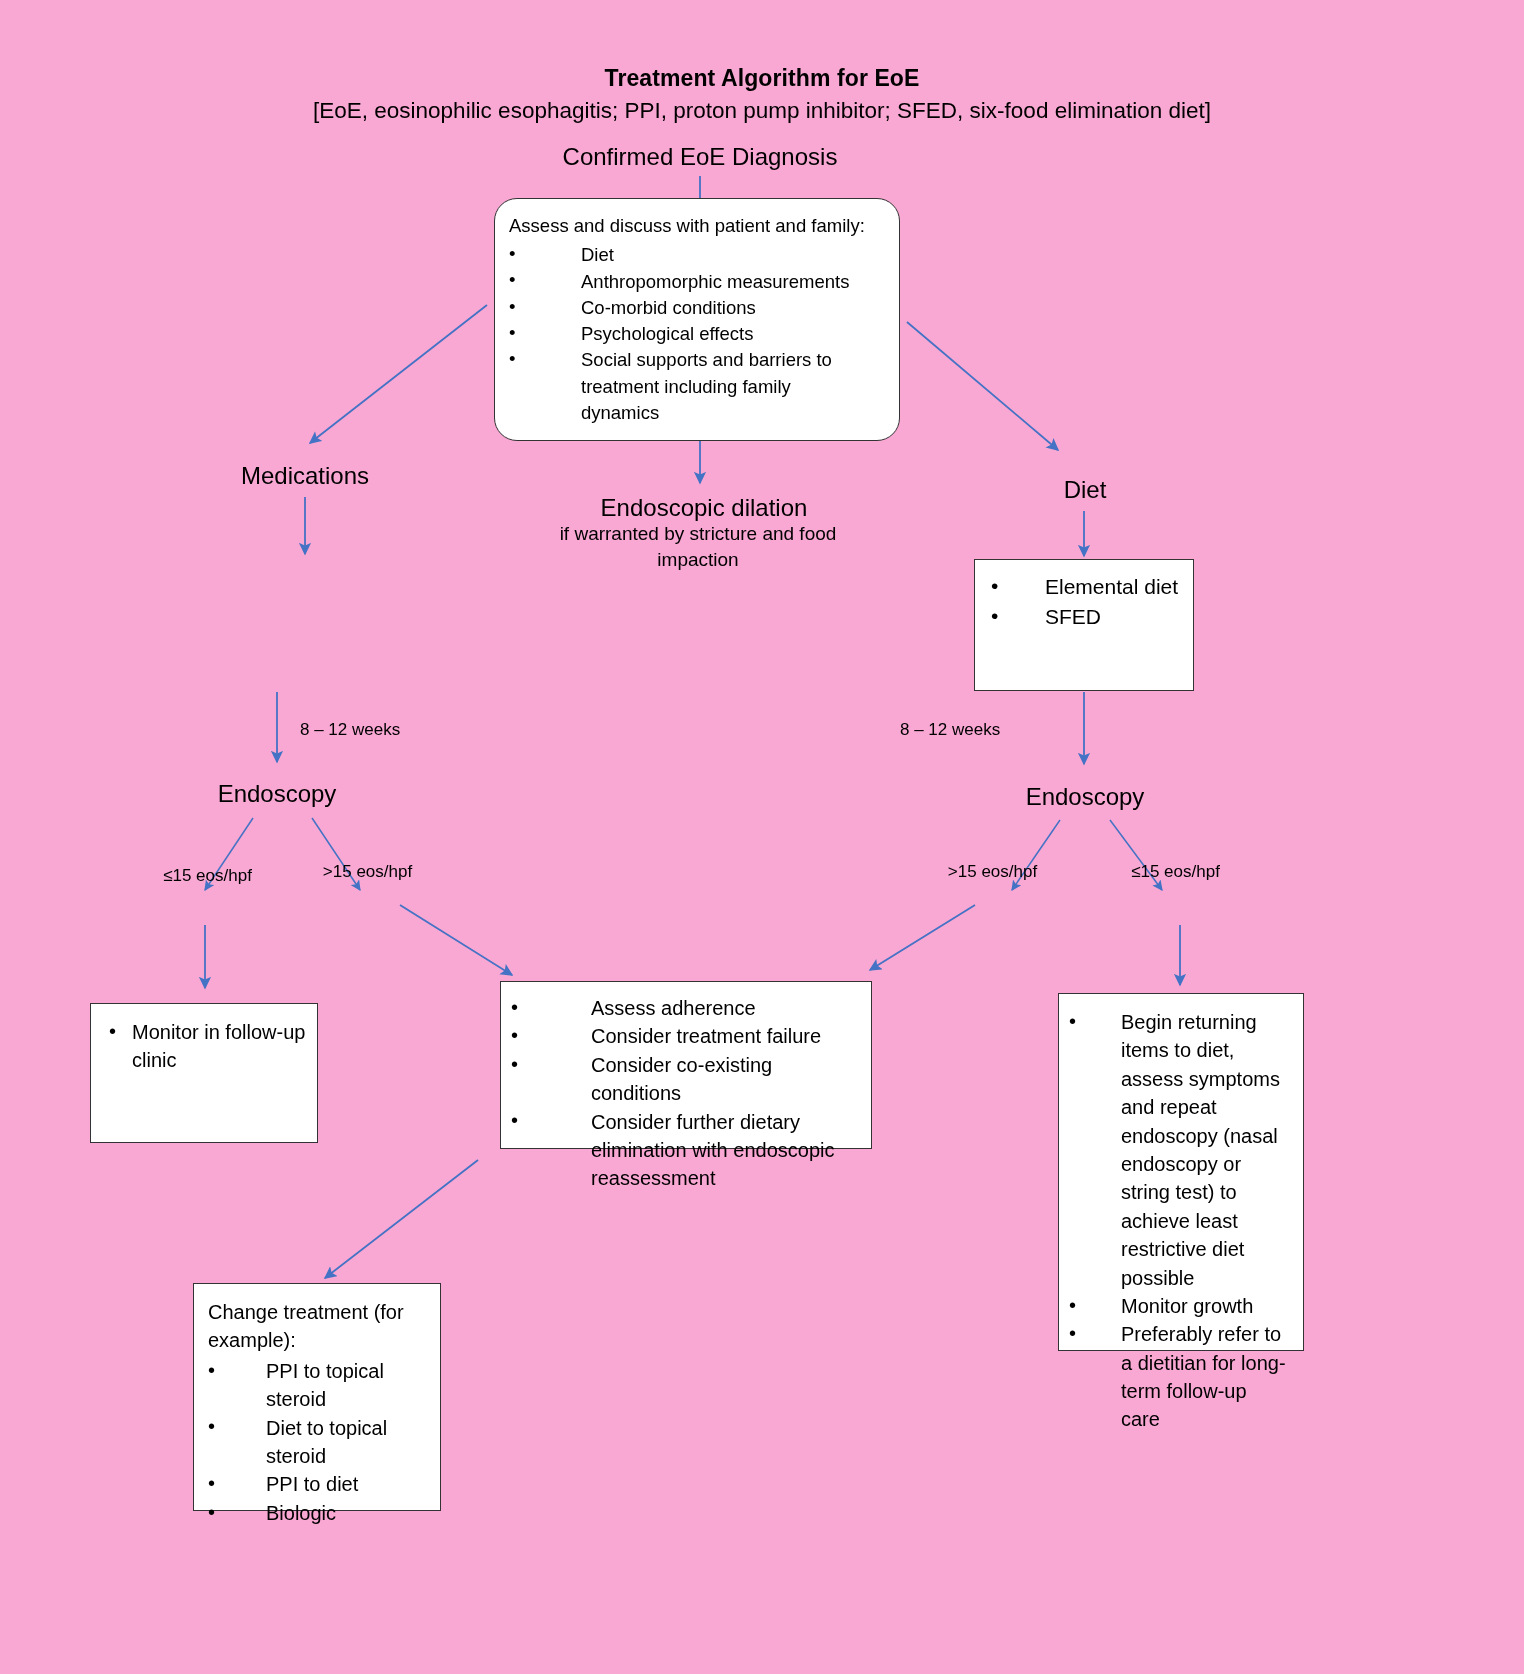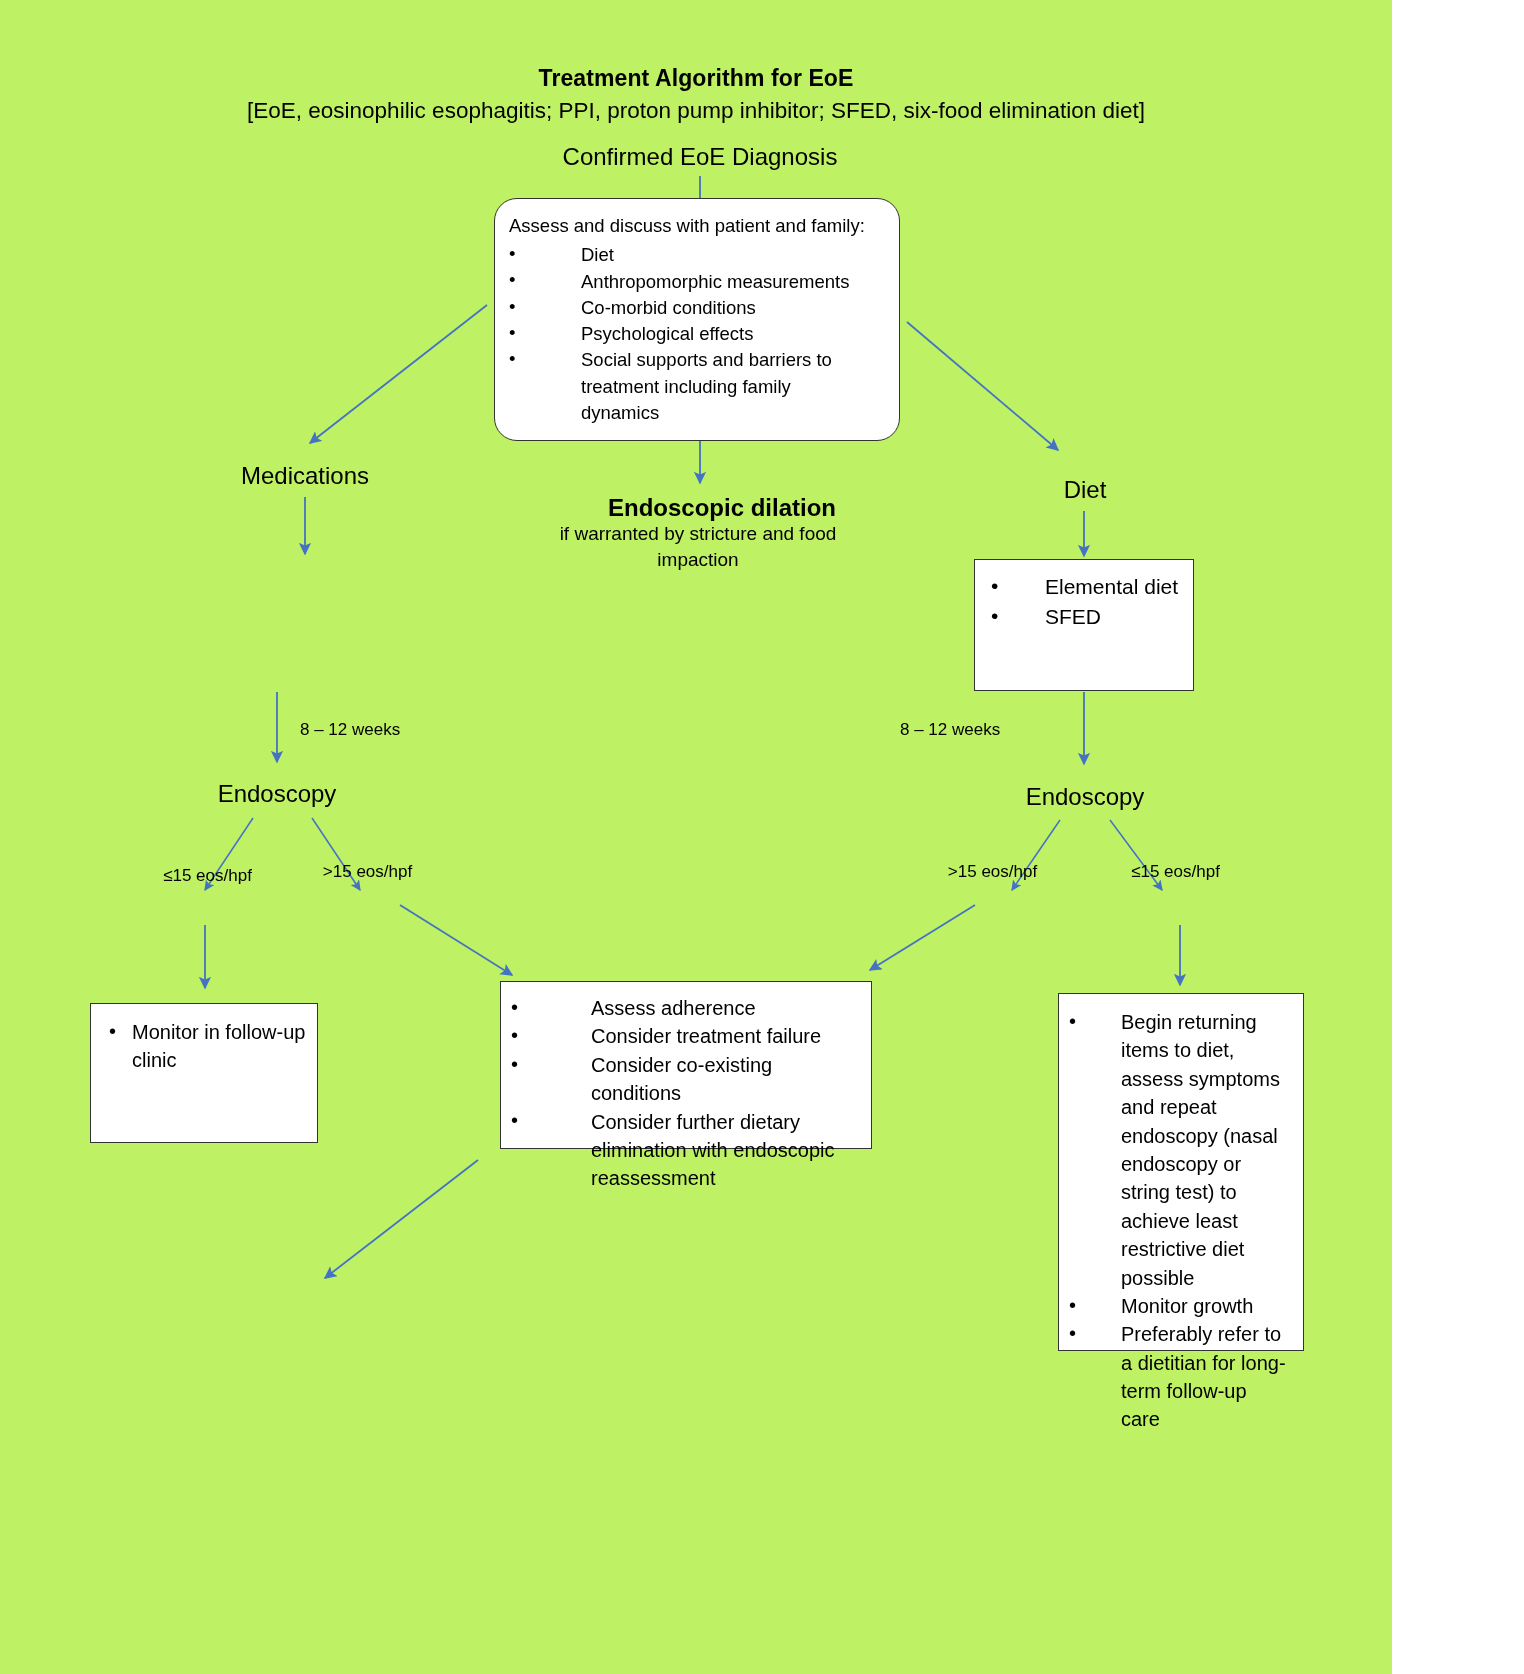--- a/index.html
+++ b/index.html
@@ -6,24 +6,24 @@
     margin: 0;
     padding: 0;
     background: #ffffff;
   }
   body {
     font-family: "Liberation Sans", sans-serif;
     color: #000000;
   }
   #page {
     position: relative;
-    width: 1392px;
+    width: 1524px;
     height: 1674px;
     overflow: hidden;
-    background: #bef264;
+    background: #f9a8d4;
   }
   .svg-layer {
     position: absolute;
     left: 0; top: 0;
     width: 1524px;
     height: 1674px;
     pointer-events: none;
   }
   .abs { position: absolute; }
 
@@ -154,21 +154,21 @@
       <li>Psychological effects</li>
       <li style="padding-right:22px;">Social supports and barriers to treatment including family dynamics</li>
     </ul>
   </div>
 
   <div class="abs node-label" style="left:165px; top:462px; width:280px;">
     <span>Medications</span>
   </div>
 
 
-  <div class="abs node-label" style="left:542px; top:494px; width:360px;font-weight:bold;">
+  <div class="abs node-label" style="left:524px; top:494px; width:360px;">
     <span>Endoscopic dilation</span>
   </div>
   <div class="abs node-sub" style="left:548px; top:521px; width:300px;">
     <span>if warranted by stricture and food impaction</span>
   </div>
 
   <div class="abs node-label" style="left:960px; top:476px; width:250px;">
     <span>Diet</span>
   </div>
 
@@ -222,14 +222,23 @@
   </div>
 
   <div class="abs box" style="left:1058px; top:993px; width:246px; height:358px; padding:14px 8px 0 10px;">
     <ul class="bullets ind f20">
       <li style="padding-left:52px; padding-right:6px;">Begin returning items to diet, assess symptoms and repeat endoscopy (nasal endoscopy or string test) to achieve least restrictive diet possible</li>
       <li style="padding-left:52px;">Monitor growth</li>
       <li style="padding-left:52px; padding-right:6px;">Preferably refer to a dietitian for long-term follow-up care</li>
     </ul>
   </div>
 
+  <div class="abs box" style="left:193px; top:1283px; width:248px; height:228px; padding:14px 10px 0 14px;">
+    <div class="box-intro f20">Change treatment (for example):</div>
+    <ul class="bullets ind f20" style="margin-top:2px;">
+      <li style="padding-left:58px;">PPI to topical steroid</li>
+      <li style="padding-left:58px;">Diet to topical steroid</li>
+      <li style="padding-left:58px;">PPI to diet</li>
+      <li style="padding-left:58px;">Biologic</li>
+    </ul>
+  </div>
 
 </div>
 
 </body></html>

